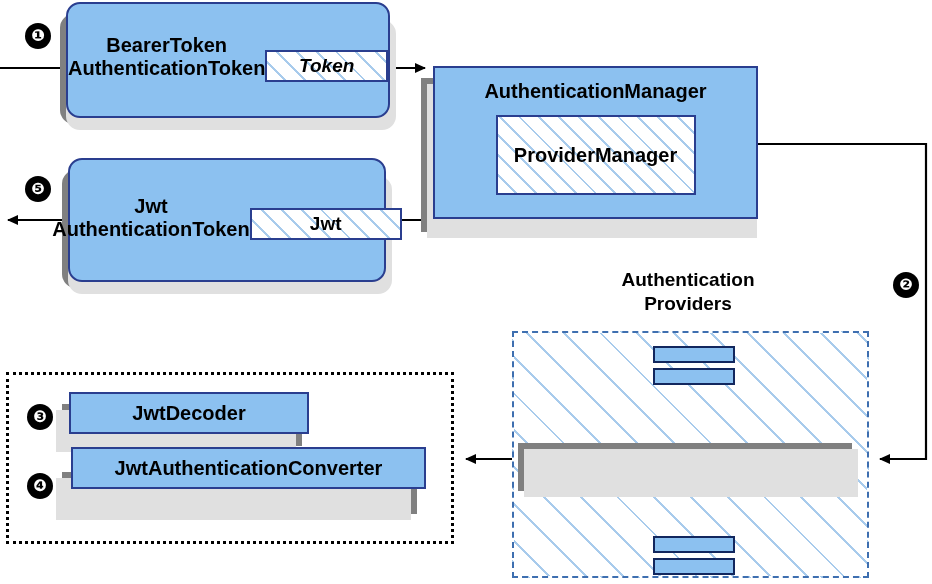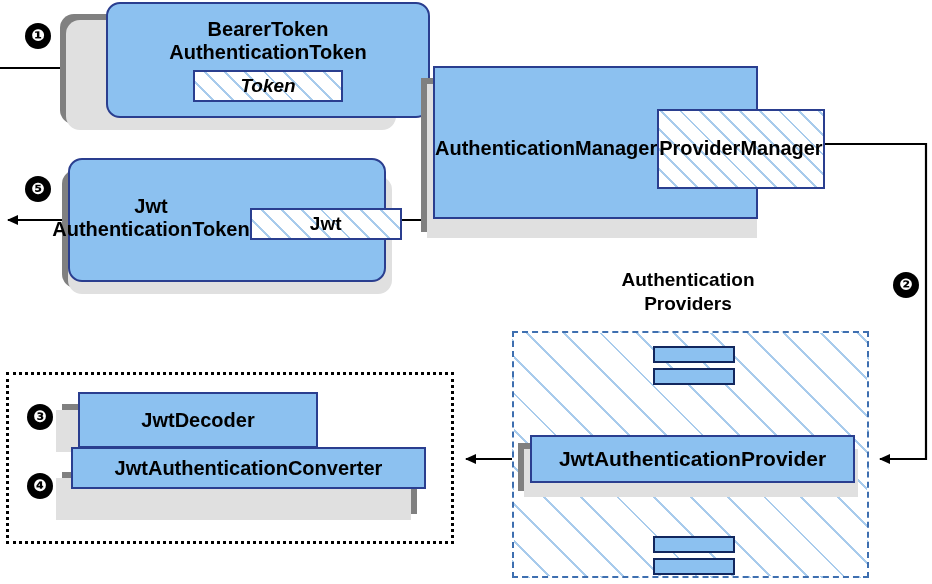--- a/index.html
+++ b/index.html
@@ -156,61 +156,60 @@
   </svg>
 
   <div class="marker" style="left:25px;top:23px;">❶</div>
   <div class="marker" style="left:893px;top:272px;">❷</div>
   <div class="marker" style="left:27px;top:404px;">❸</div>
   <div class="marker" style="left:27px;top:473px;">❹</div>
   <div class="marker" style="left:25px;top:176px;">❺</div>
 
   <div class="shadow3d sh-dark rounded" style="left:60px;top:14px;width:330px;height:110px;"></div>
   <div class="shadow3d sh-light rounded" style="left:66px;top:20px;width:330px;height:110px;"></div>
-  <div class="blue rounded" style="left:66px;top:2px;width:324px;height:116px;flex-direction:column;margin-left:40px;">
+  <div class="blue rounded" style="left:66px;top:2px;width:324px;height:116px;flex-direction:row;">
     <div class="title-line" style="font-size:20px;margin-top:-6px;">BearerToken
 AuthenticationToken</div>
     <div class="hatch" style="position:relative;left:0;top:6px;width:150px;height:32px;font-size:19px;font-style:italic;">Token</div>
   </div>
 
   <div class="shadow3d sh-dark rounded" style="left:62px;top:170px;width:324px;height:118px;"></div>
   <div class="shadow3d sh-light rounded" style="left:68px;top:176px;width:324px;height:118px;"></div>
   <div class="blue rounded" style="left:68px;top:158px;width:318px;height:124px;">
     <div class="title-line" style="font-size:20px;margin-top:-4px;">Jwt
 AuthenticationToken</div>
     <div style="display:flex;gap:6px;margin-top:8px;">
       <div class="hatch" style="position:relative;width:152px;height:32px;font-size:19px;">Jwt</div>
     </div>
   </div>
 
   <div class="shadow3d sh-dark" style="left:421px;top:78px;width:330px;height:154px;"></div>
   <div class="shadow3d sh-light" style="left:427px;top:84px;width:330px;height:154px;"></div>
-  <div class="blue" style="left:433px;top:66px;width:325px;height:153px;flex-direction:row;justify-content:flex-start;">
+  <div class="blue" style="left:433px;top:66px;width:325px;height:153px;flex-direction:column;justify-content:flex-start;">
     <div style="font-size:20px;margin-top:12px;">AuthenticationManager</div>
-    <div class="hatch" style="position:relative;margin-top:12px;width:251px;height:80px;font-size:20px;">ProviderManager</div>
+    <div class="hatch" style="position:relative;margin-top:12px;width:200px;height:80px;font-size:20px;">ProviderManager</div>
   </div>
 
   <div class="caption title-line" style="left:560px;top:268px;width:256px;">Authentication
 Providers</div>
 
   <div class="hatch-region" style="left:512px;top:331px;width:357px;height:247px;"></div>
 
   <div class="bar" style="left:653px;top:346px;width:82px;height:17px;"></div>
   <div class="bar" style="left:653px;top:368px;width:82px;height:17px;"></div>
 
   <div class="bar" style="left:653px;top:536px;width:82px;height:17px;"></div>
   <div class="bar" style="left:653px;top:558px;width:82px;height:17px;"></div>
 
   <div class="shadow3d sh-dark" style="left:518px;top:443px;width:334px;height:48px;"></div>
   <div class="shadow3d sh-light" style="left:524px;top:449px;width:334px;height:48px;"></div>
-  <div class="blue" style="left:530px;top:435px;width:325px;height:48px;font-size:21px;">JwtAuthenticationProvider</div>
 
   <div class="dotted-region" style="left:6px;top:372px;width:448px;height:172px;"></div>
 
   <div class="shadow3d sh-dark" style="left:62px;top:404px;width:240px;height:42px;"></div>
   <div class="shadow3d sh-light" style="left:56px;top:410px;width:240px;height:42px;"></div>
-  <div class="blue" style="left:78px;top:392px;width:240px;height:56px;font-size:20px;">JwtDecoder</div>
+  <div class="blue" style="left:69px;top:392px;width:240px;height:42px;font-size:20px;">JwtDecoder</div>
 
   <div class="shadow3d sh-dark" style="left:62px;top:472px;width:355px;height:42px;"></div>
   <div class="shadow3d sh-light" style="left:56px;top:478px;width:355px;height:42px;"></div>
   <div class="blue" style="left:71px;top:447px;width:355px;height:42px;font-size:20px;">JwtAuthenticationConverter</div>
 
 </div>
 
 </body></html>

